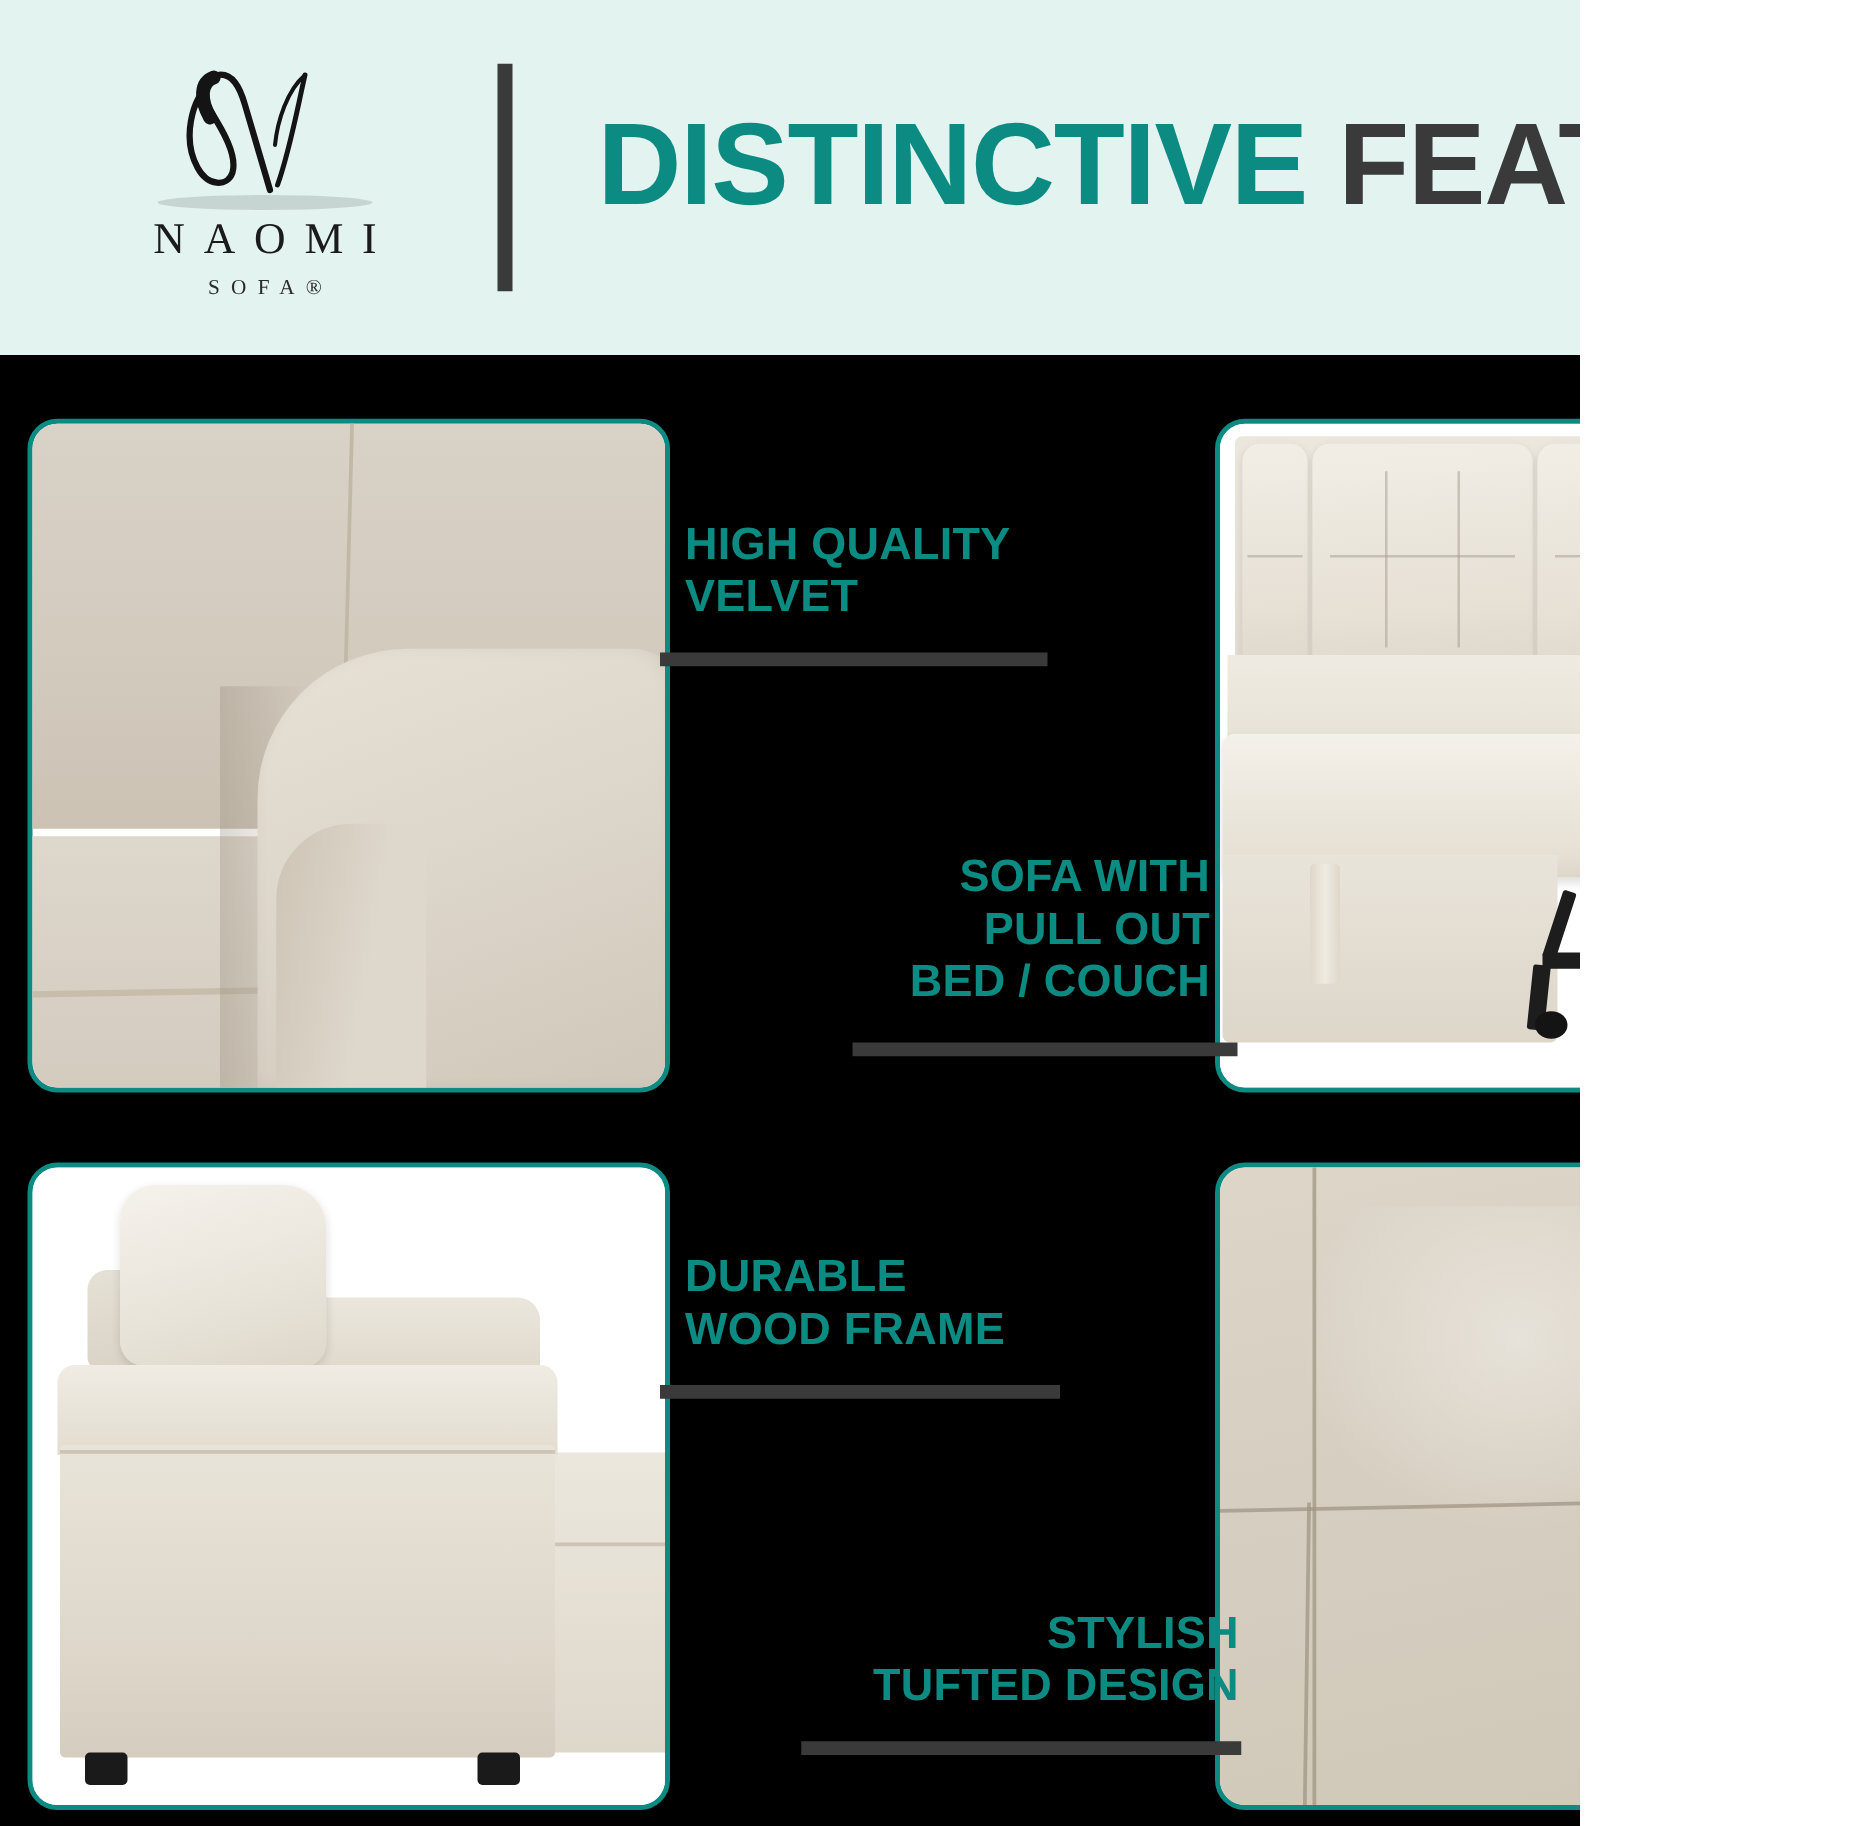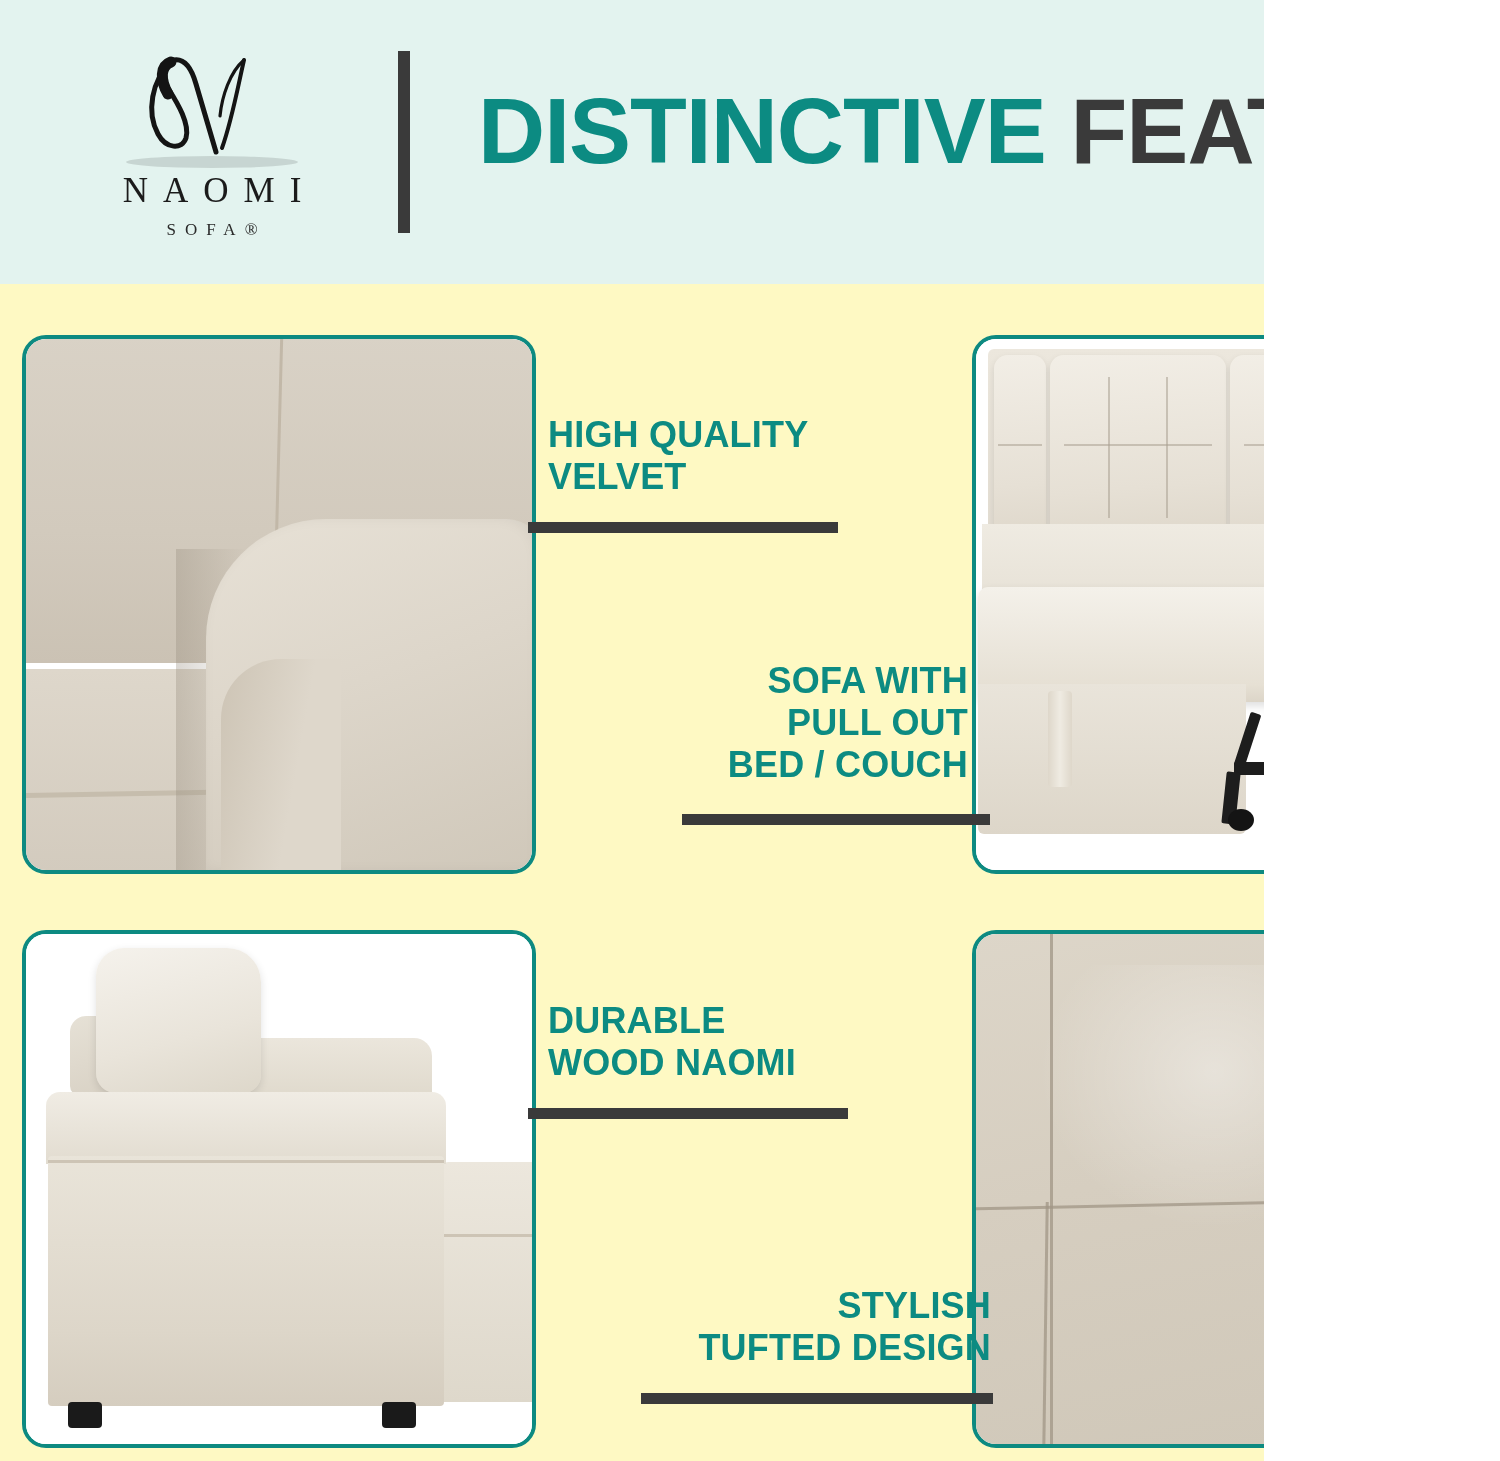--- a/index.html
+++ b/index.html
@@ -1,21 +1,21 @@
 <!DOCTYPE html>
 <html><head>
 <meta charset="utf-8">
 <style>
   html,body{margin:0;padding:0;background:#ffffff;}
   body{font-family:"Liberation Sans",sans-serif;}
 
   .page{
     position:relative;
     width:1264px;height:1461px;
-    background:#fef9c3;
+    background:#000000;
     overflow:hidden;
   }
 
   
   .header{
     position:absolute;left:0;top:0;width:1500px;height:284px;
     background:#e3f3ef;
   }
   .logo-block{
     position:absolute;left:62px;top:46px;width:300px;height:200px;
@@ -70,21 +70,21 @@
   }
   .caption .rule{
     position:absolute;height:11px;background:#3a3a3a;
   }
   .cap-left .txt{text-align:left;}
   .cap-right .txt{text-align:right;}
 
   #cap-velvet{left:548px;top:414px;width:330px;}
   #cap-velvet .rule{left:-20px;top:108px;width:310px;}
 
-  #cap-pullout{left:660px;top:660px;width:308px;}
+  #cap-pullout{left:660px;top:680px;width:308px;}
   #cap-pullout .rule{left:22px;top:154px;width:308px;}
 
   #cap-frame{left:548px;top:1000px;width:330px;}
   #cap-frame .rule{left:-20px;top:108px;width:320px;}
 
   #cap-tufted{left:661px;top:1285px;width:330px;}
   #cap-tufted .rule{left:-20px;top:108px;width:352px;}
 
   
   .v-back{position:absolute;left:-6px;top:-6px;width:520px;height:330px;
@@ -264,21 +264,21 @@
       <div class="f-seat"></div>
       <div class="f-base"></div>
       <div class="f-baseline"></div>
       <div class="f-foot" style="left:42px;top:468px;"></div>
       <div class="f-foot" style="left:356px;top:468px;"></div>
     </div>
   </div>
 
   <div class="caption cap-left" id="cap-frame">
     <div class="txt">DURABLE
-WOOD NAOMI</div>
+WOOD FRAME</div>
     <div class="rule"></div>
   </div>
 
   <div class="panel" id="panel-tufted">
     <div class="scene">
       <div class="t-bg"></div>
       <div class="t-glow"></div>
       <div class="t-seamv" style="left:74px;top:-8px;height:520px;"></div>
       <div class="t-seamv" style="left:404px;top:-8px;height:520px;"></div>
       <div class="t-seamh" style="left:-8px;top:268px;width:520px;transform:rotate(-1.2deg);"></div>

